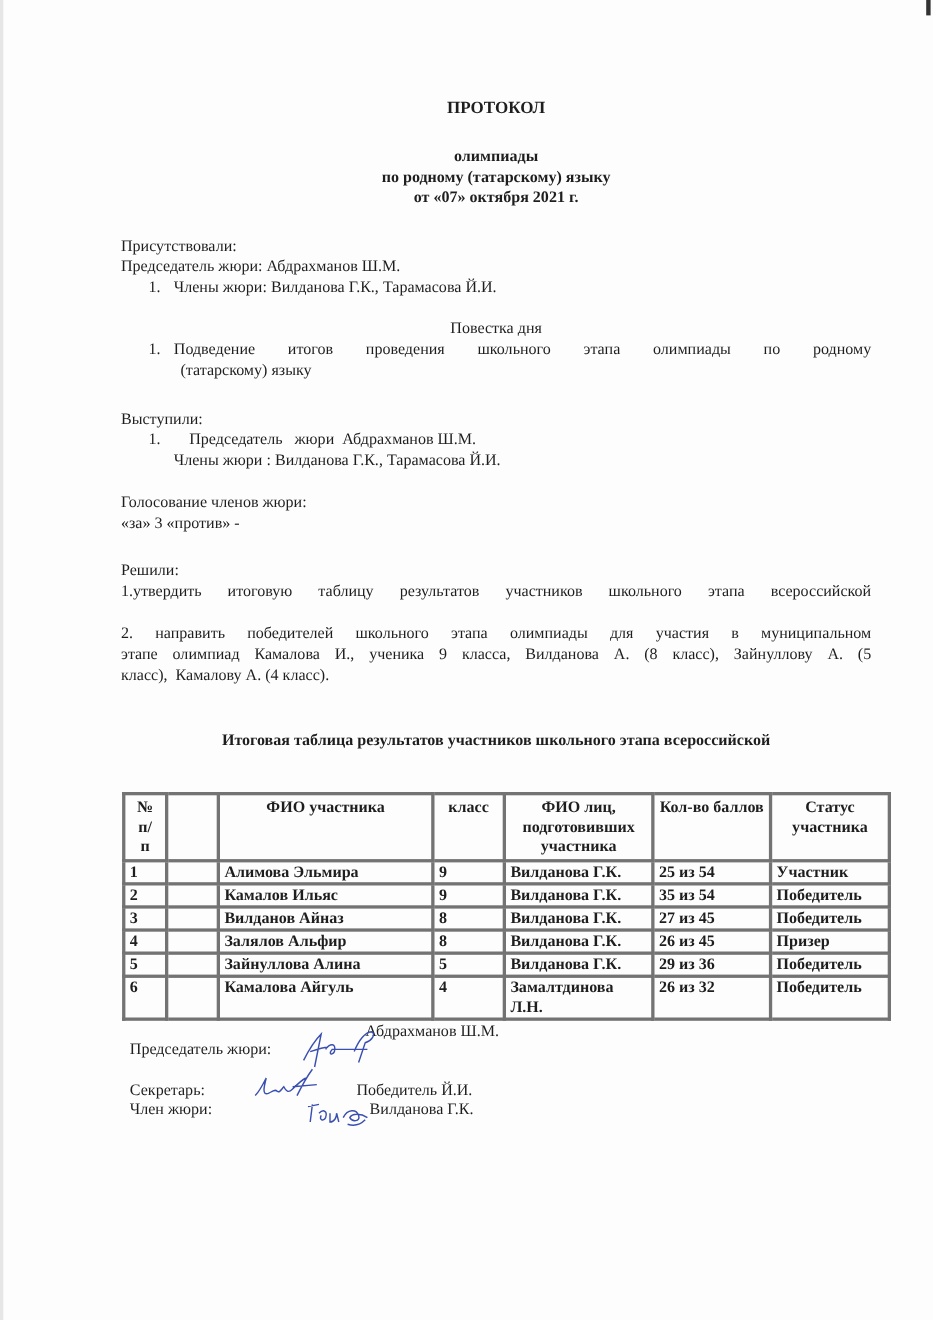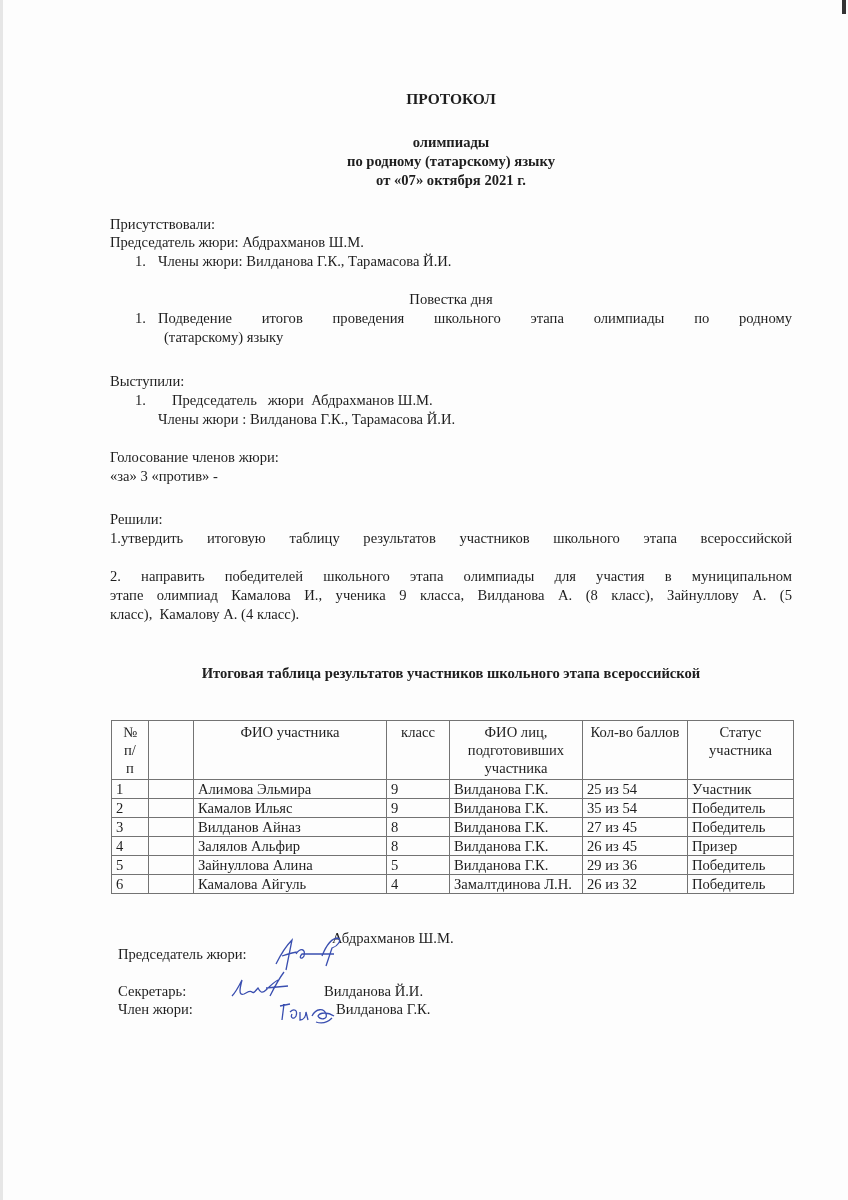--- a/index.html
+++ b/index.html
@@ -13,21 +13,21 @@
   .center { position: absolute; left: 110px; width: 682px; text-align: center; }
   .bold { font-weight: bold; }
   .line { position: absolute; white-space: nowrap; }
   .just { position: absolute; left: 110px; width: 682px; text-align: justify; text-align-last: justify; white-space: normal; }
 
   table.results {
     position: absolute; left: 111px; top: 720px; border-collapse: collapse;
     font-family: "Liberation Serif", serif; font-size: 14.6px;
   }
   table.results td, table.results th {
-    border: 1px solid #737373; padding: 0 4px; vertical-align: top; line-height: 18px; font-weight: normal;
+    border: 3px solid #737373; padding: 0 4px; vertical-align: top; line-height: 18px; font-weight: bold;
   }
   table.results th { text-align: center; padding-top: 2px; }
   .c0 { width: 28px; } .c1 { width: 36px; } .c2 { width: 184px; } .c3 { width: 54px; }
   .c4 { width: 124px; } .c5 { width: 96px; } .c6 { width: 97px; }
 
   .sig { position: absolute; }
   .sig svg { display: block; }
 </style>
 </head>
 <body>
@@ -133,21 +133,21 @@
           <td class="c4">Замалтдинова Л.Н.</td>
           <td class="c5">26 из 32</td>
           <td class="c6">Победитель</td>
         </tr>
       </tbody>
   </table>
 
   <div class="line" style="left:118px; top:946px;">Председатель жюри:</div>
   <div class="line" style="left:332px; top:930px;">Абдрахманов Ш.М.</div>
   <div class="line" style="left:118px; top:983px;">Секретарь:</div>
-  <div class="line" style="left:324px; top:983px;">Вилданова Й.И.</div>
+  <div class="line" style="left:324px; top:983px;">Победитель Й.И.</div>
   <div class="line" style="left:118px; top:1001px;text-align:right;">Член жюри:</div>
   <div class="line" style="left:336px; top:1001px;">Вилданова Г.К.</div>
 
   <div class="sig" style="left:272px; top:934px;">
     <svg width="80" height="40" viewBox="0 0 80 40">
       <path class="ink" d="M4 30 C10 18 16 10 20 6 C18 16 16 26 14 36 M10 22 C16 20 22 18 26 18 M24 20 C28 14 34 14 32 22 C30 26 26 24 30 20 L62 20 M50 22 C54 12 60 4 66 4 C70 6 66 12 60 14 C58 20 56 26 54 32" fill="none" stroke-width="1.3" stroke="#3a4fb0"></path>
     </svg>
   </div>
   <div class="sig" style="left:226px; top:970px;">
     <svg width="70" height="34" viewBox="0 0 70 34">

